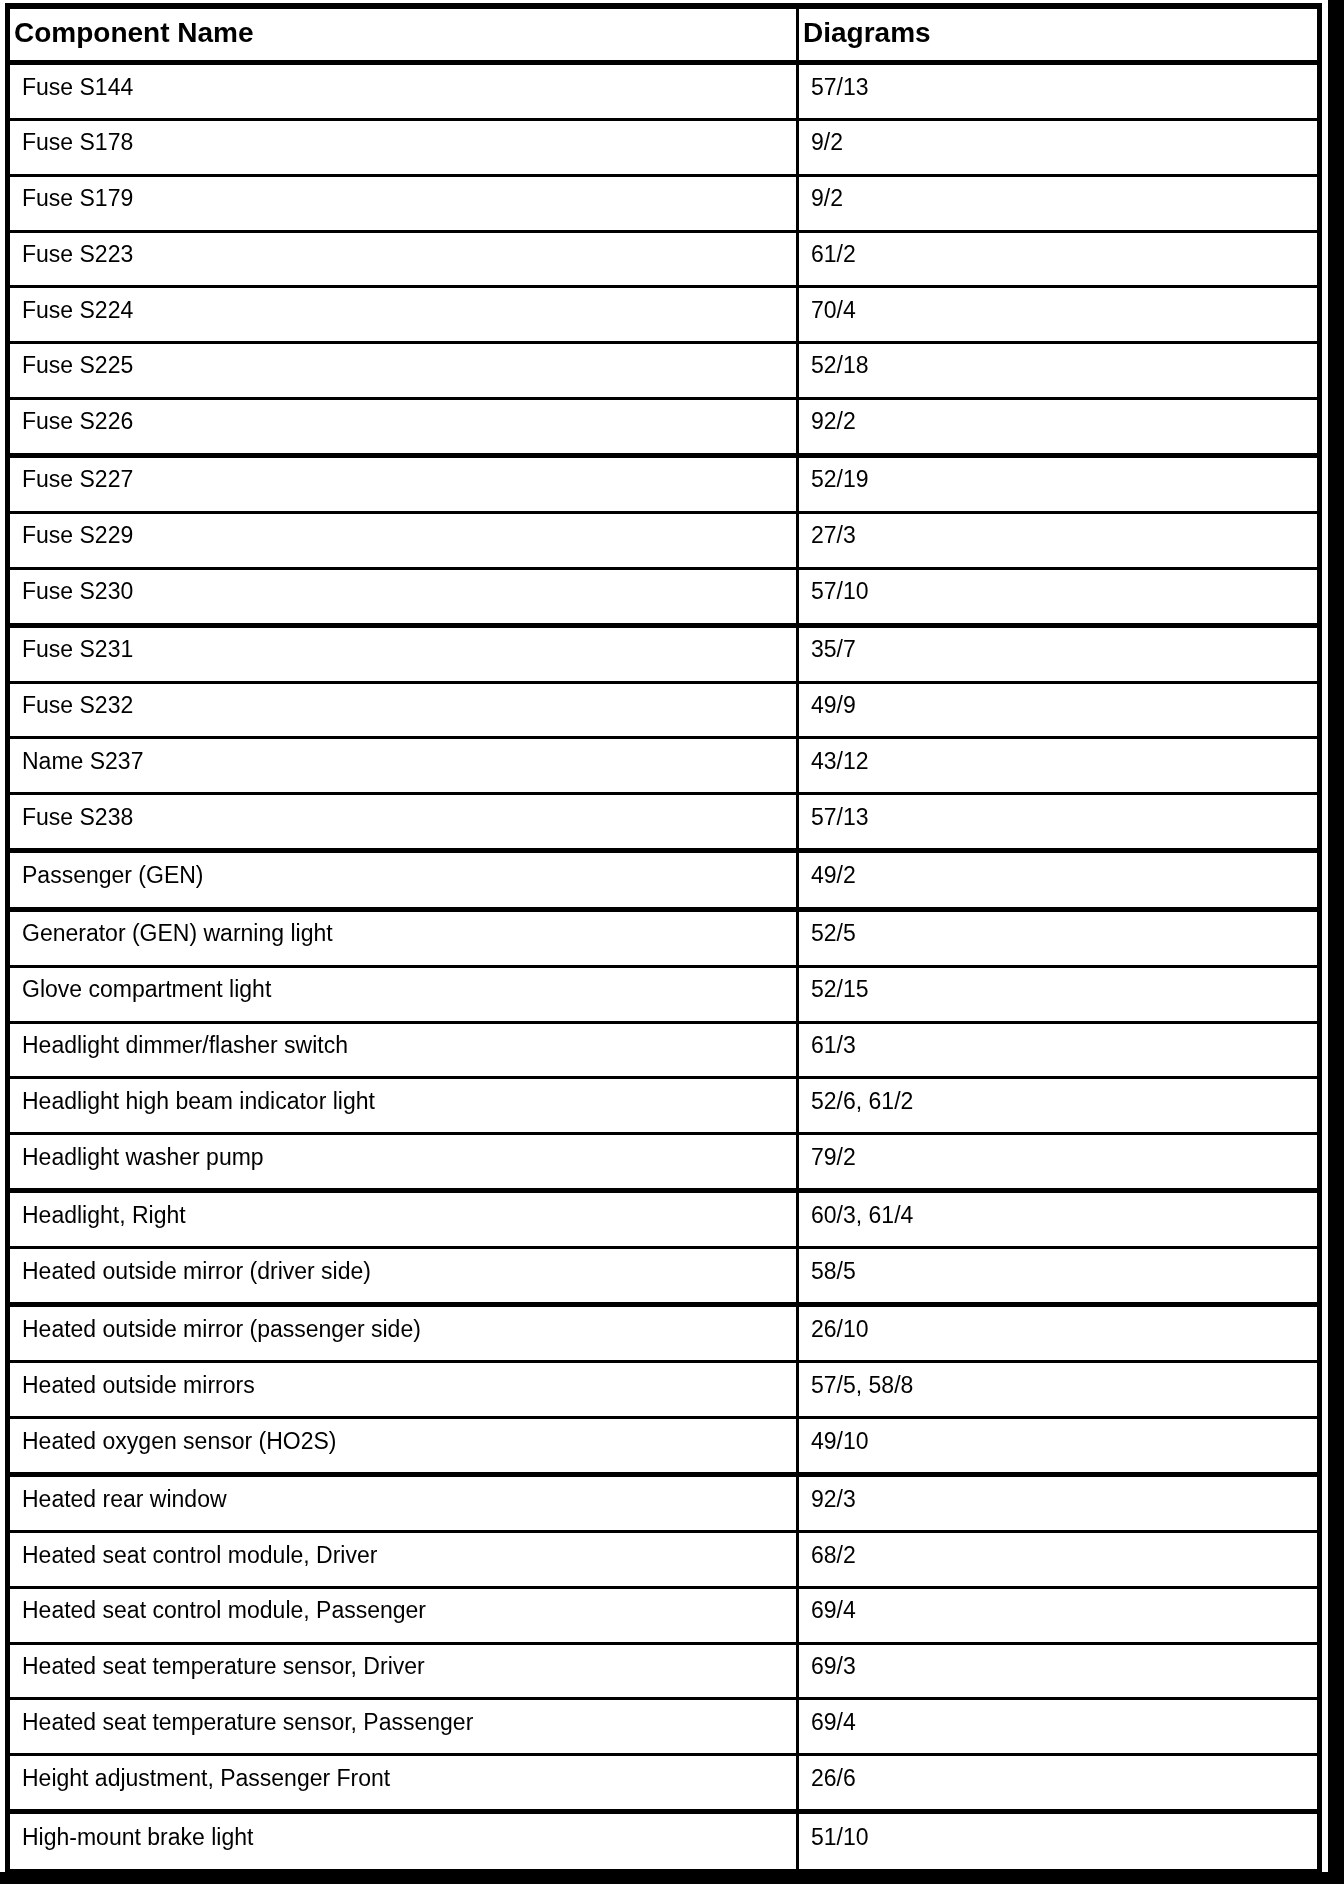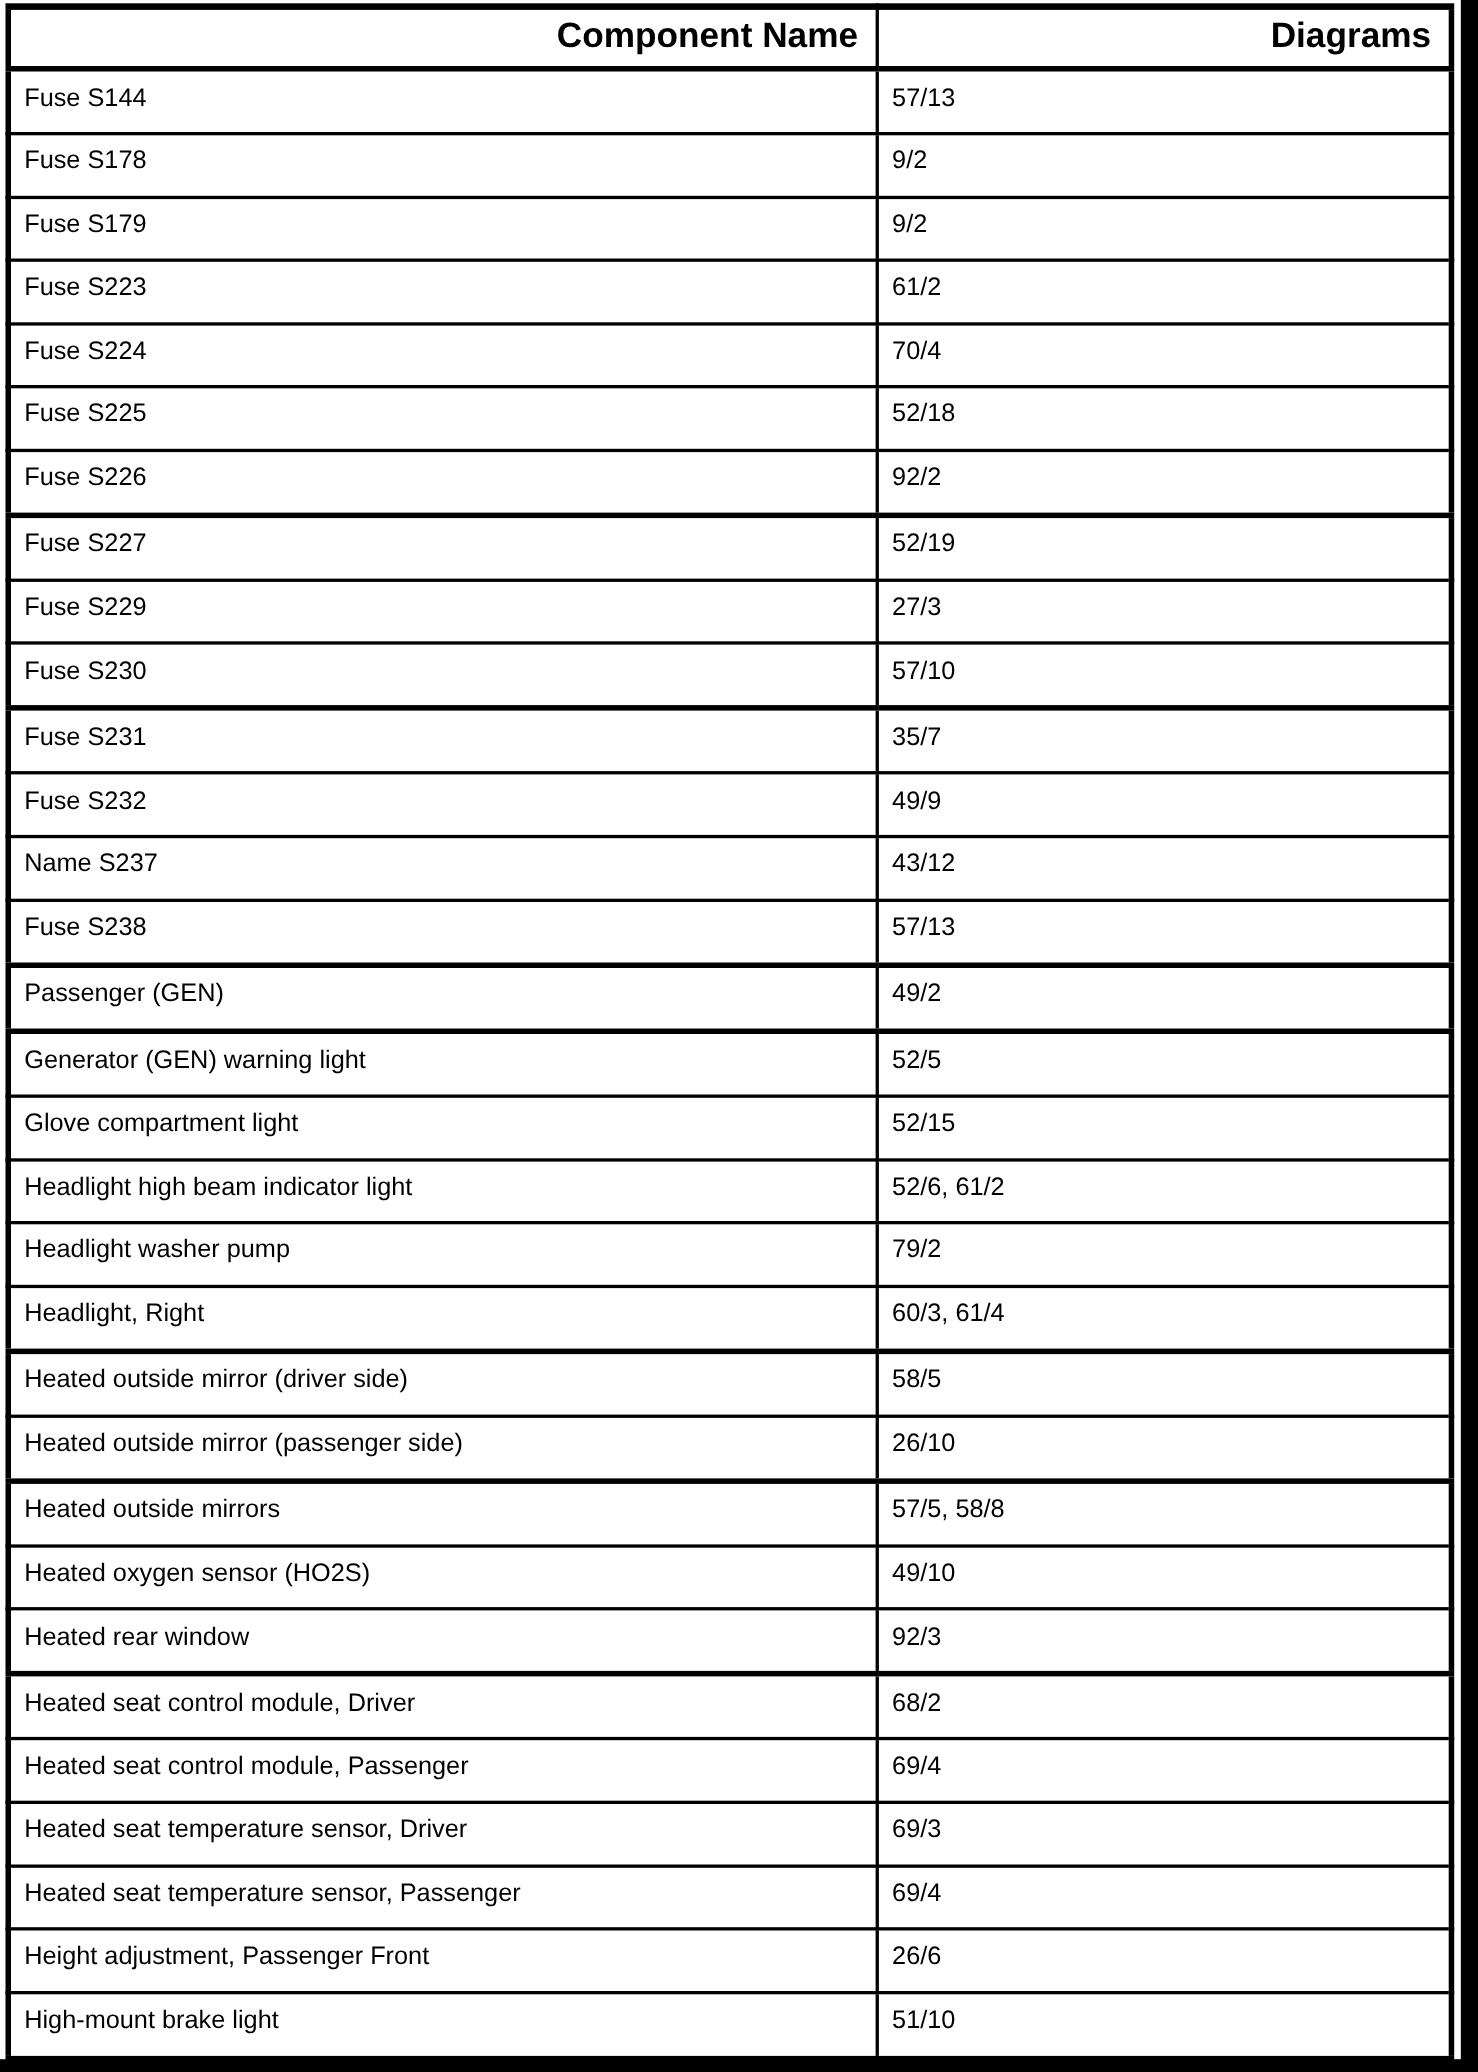--- a/index.html
+++ b/index.html
@@ -44,23 +44,23 @@
     border: 5px solid #000000;
     border-top-width: 6px;
     border-bottom-width: 9px;
   }
   col.c-name { width: 790px; }
   col.c-diag { width: auto; }
   th {
     border: 3px solid #000000;
     border-bottom-width: 5px;
     height: 47px;
-    font-size: 32px;
+    font-size: 28px;
     font-weight: bold;
-    text-align: right;
+    text-align: left;
     vertical-align: middle;
     padding: 0 16px 4px 4px;
     background: #ffffff;
   }
   td {
     border: 3px solid #000000;
     font-size: 23px;
     font-weight: normal;
     text-align: left;
     vertical-align: middle;
@@ -161,20 +161,24 @@
   </tr>
         <tr>
     <td>Generator (GEN) warning light</td>
     <td>52/5</td>
   </tr>
         <tr>
     <td>Glove compartment light</td>
     <td>52/15</td>
   </tr>
         <tr>
+    <td>Headlight dimmer/flasher switch</td>
+    <td>61/3</td>
+  </tr>
+        <tr>
     <td>Headlight high beam indicator light</td>
     <td>52/6, 61/2</td>
   </tr>
         <tr>
     <td>Headlight washer pump</td>
     <td>79/2</td>
   </tr>
         <tr>
     <td>Headlight, Right</td>
     <td>60/3, 61/4</td>

